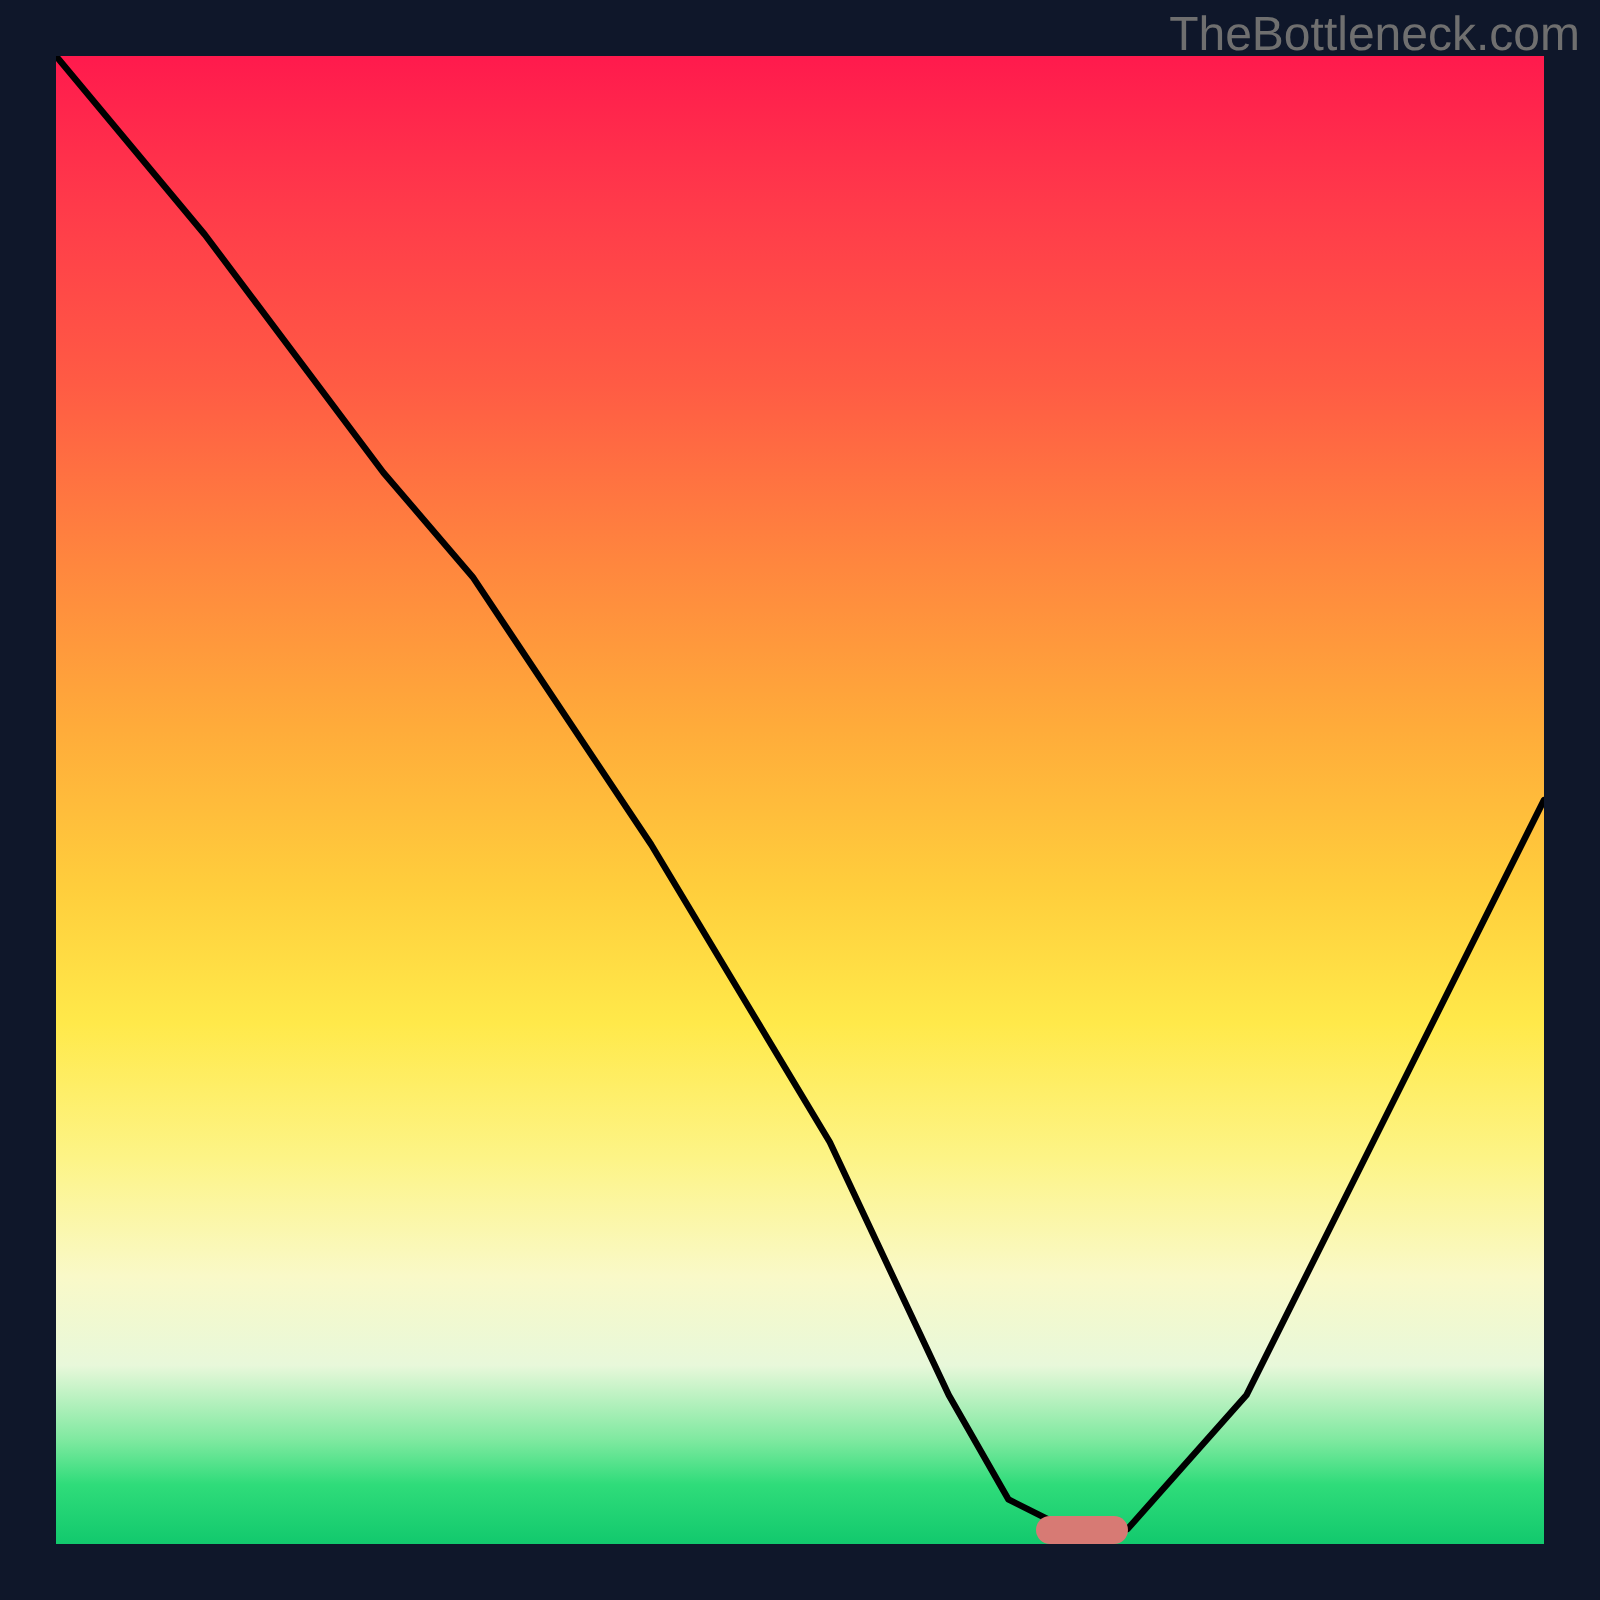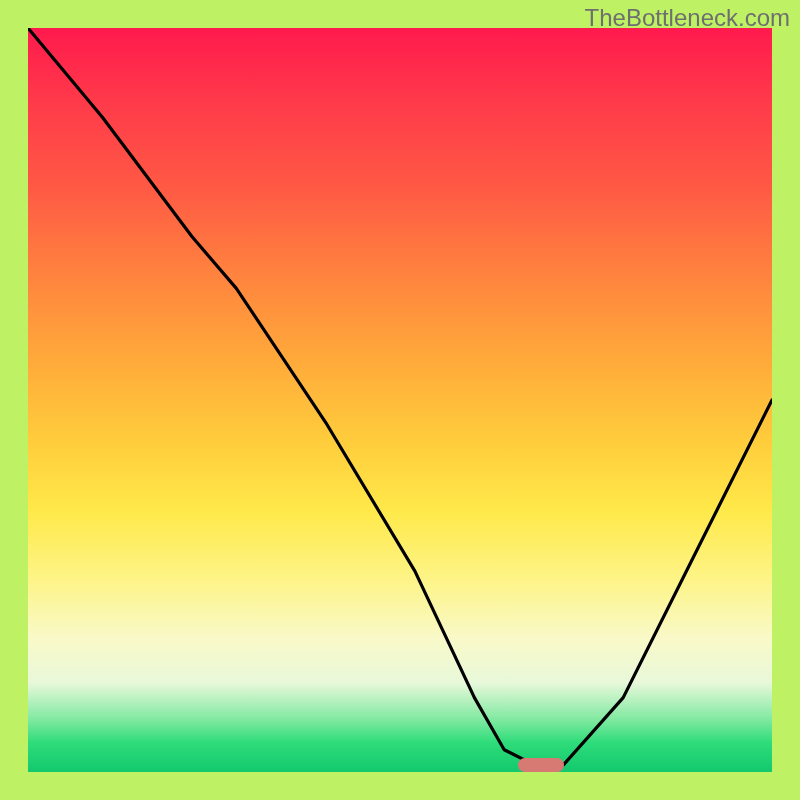--- a/index.html
+++ b/index.html
@@ -10,21 +10,21 @@
     background: #000;
     overflow: hidden;
     font-family: Arial, Helvetica, sans-serif;
   }
   .frame {
     position: absolute;
     left: 0;
     top: 0;
     width: 800px;
     height: 800px;
-    background: #bef264;
+    background: #0f172a;
   }
   .plot {
     position: absolute;
     left: 28px;
     top: 28px;
     width: 744px;
     height: 744px;
     background: linear-gradient(to bottom,
       #ff1a4d 0%,
       #ff3a4a 10%,

